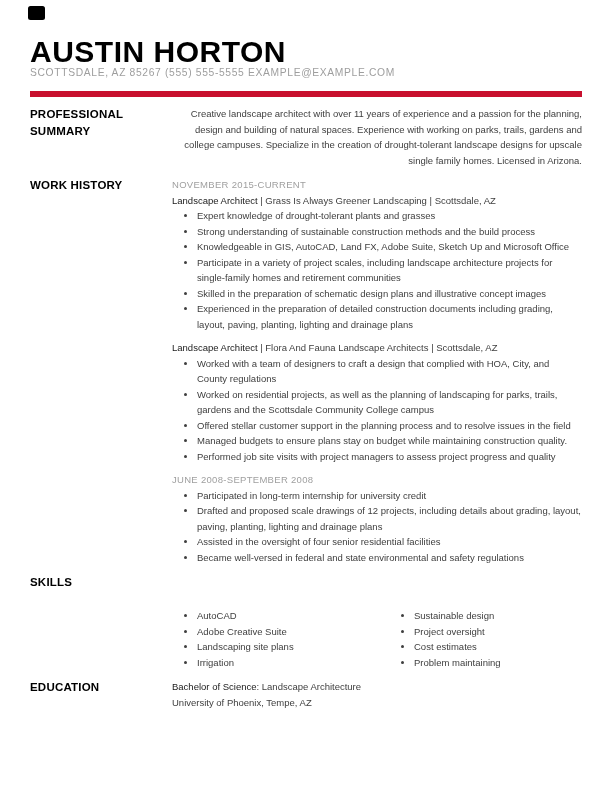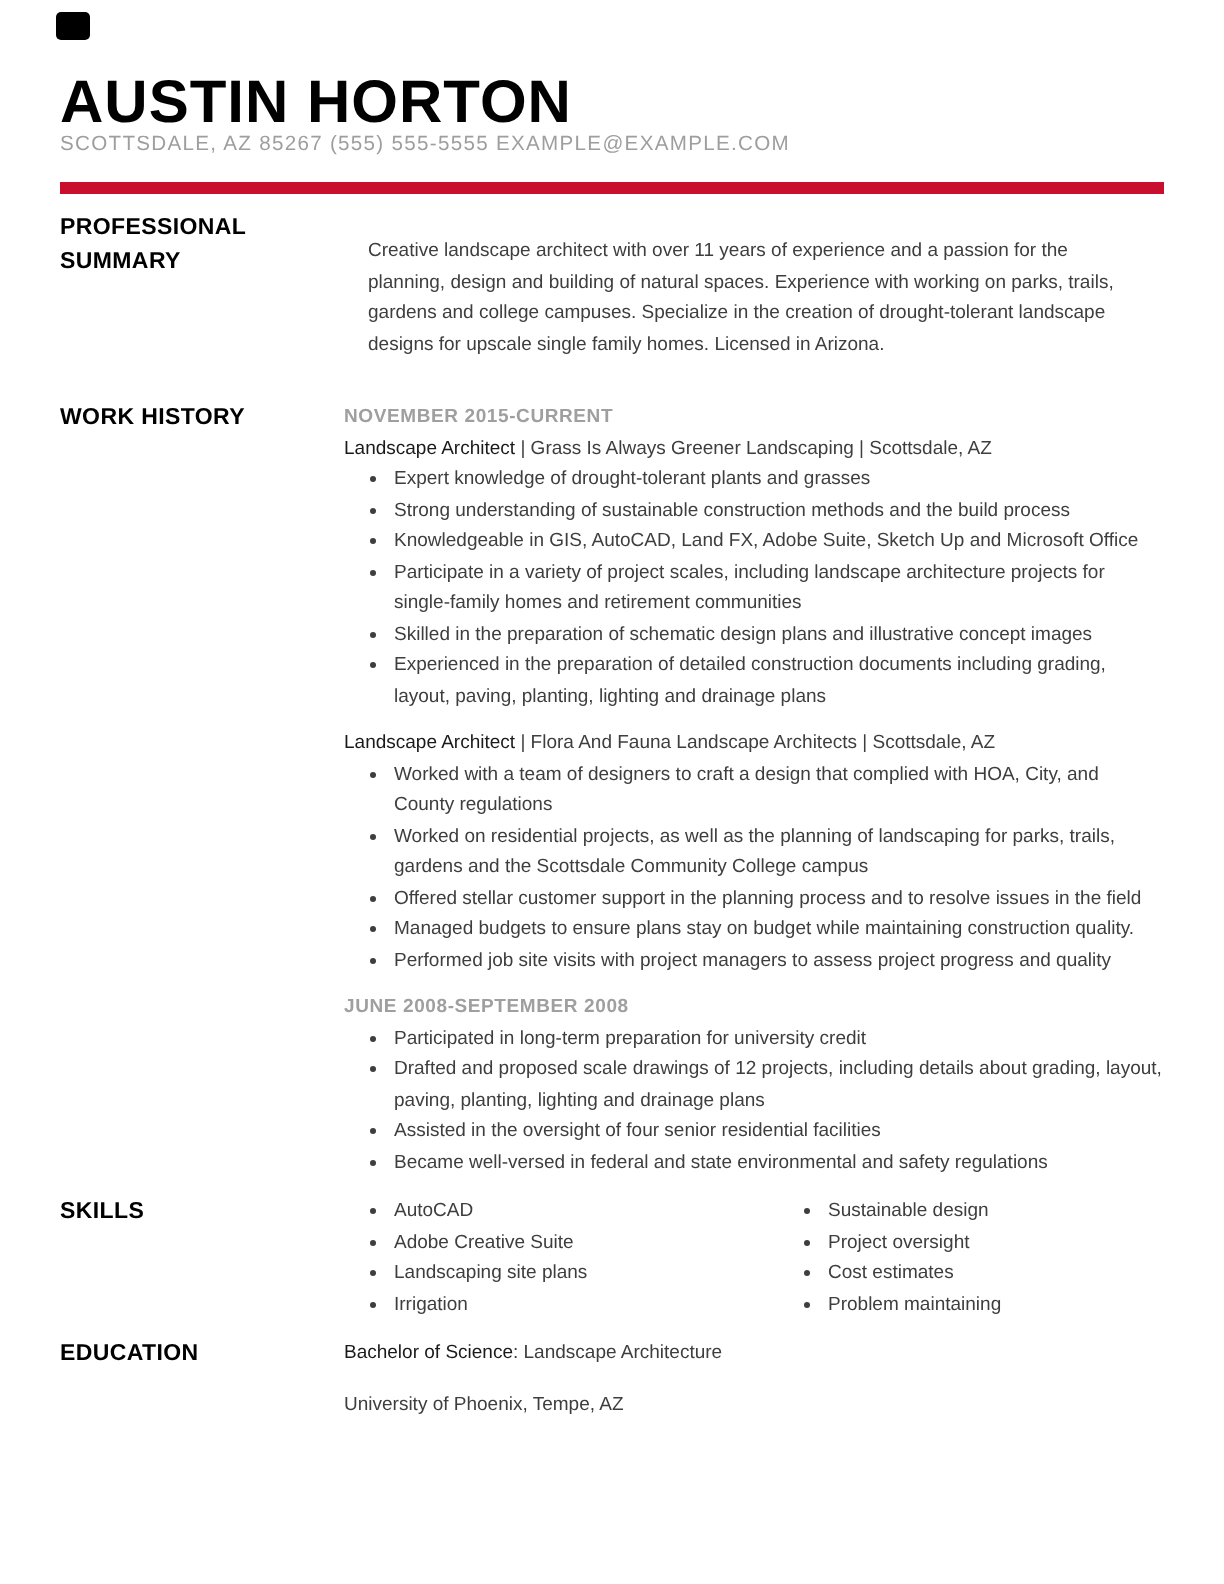--- a/index.html
+++ b/index.html
@@ -55,44 +55,43 @@
     letter-spacing: 0.2px;
     color: #000000;
   }
   .col-right {
     flex: 1;
     min-width: 0;
     font-size: 9.5px;
     line-height: 15.5px;
     color: #3e3e3e;
   }
-  .col-right p { margin: 12px; }
+  .col-right p { margin: 0; text-align: right; }
   .job + .job { margin-top: 8px; }
   .job-date {
     color: #9f9f9f;
     letter-spacing: 0.3px;
-    font-weight: bold;
   }
   .job-title strong, .edu-degree strong { color: #1a1a1a; font-weight: 400; }
   ul.bullets {
     margin: 0;
     padding-left: 25px;
     list-style: disc;
   }
   ul.bullets li { padding: 0; }
-  .skills-cols { display: flex; }
+  .skills-cols { display: flex; margin-top: 34px; }
   .skills-cols ul {
     margin: 0;
     padding-left: 25px;
     list-style: disc;
     line-height: 15.5px;
   }
   .skills-cols ul.skills-col-1 { flex: 0 0 217px; width: 217px; }
   .skills-cols ul.skills-col-2 { flex: 1; }
-  .edu-school { margin-top: 10px; }
+  .edu-school { margin-top: 0; }
 </style>
 </head>
 <body>
 
 <div class="page">
 
   <div class="logo-square"></div>
 
   <header>
     <h1 class="name">AUSTIN HORTON</h1>
@@ -150,21 +149,21 @@
                 <li>Managed budgets to ensure plans stay on budget while maintaining construction quality.</li>
 
                 <li>Performed job site visits with project managers to assess project progress and quality</li>
               </ul>
           </div>
 
           <div class="job">
             <div class="job-date">JUNE 2008-SEPTEMBER 2008</div>
             <ul class="bullets">
 
-                <li>Participated in long-term preparation for university credit</li>
+                <li>Participated in long-term internship for university credit</li>
 
                 <li>Drafted and proposed scale drawings of 12 projects, including details about grading, layout, paving, planting, lighting and drainage plans</li>
 
                 <li>Assisted in the oversight of four senior residential facilities</li>
 
                 <li>Became well-versed in federal and state environmental and safety regulations</li>
               </ul>
           </div>
         </div>
     </section>

